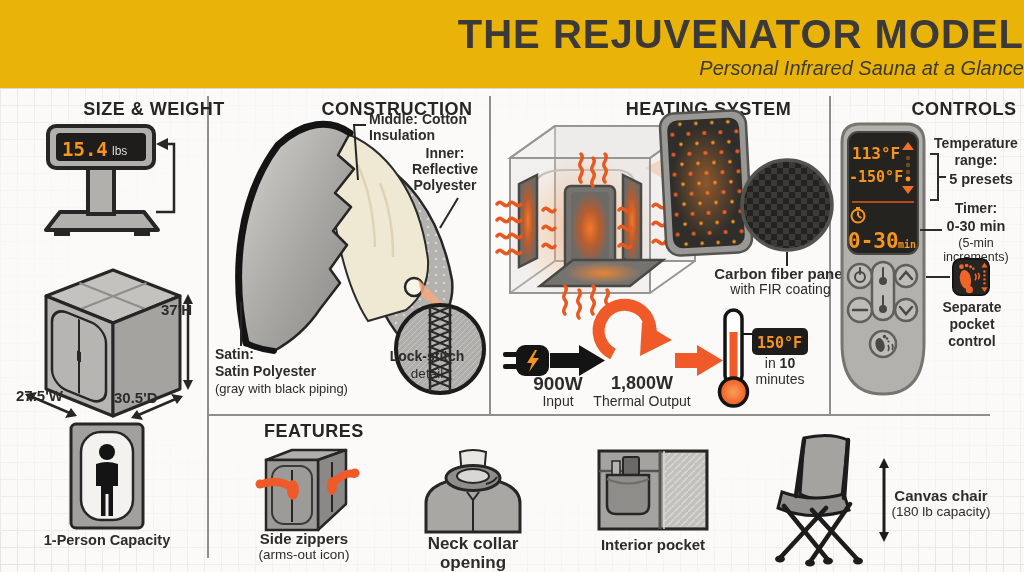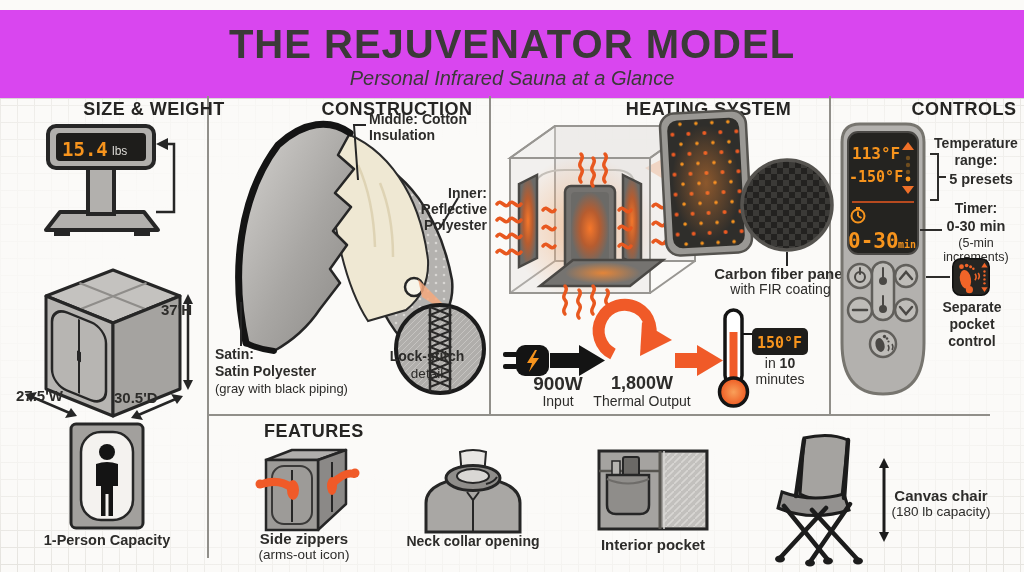--- a/index.html
+++ b/index.html
@@ -5,30 +5,30 @@
   html,body{margin:0;padding:0;background:#e9e7e3;}
   #stage{position:relative;width:1024px;height:572px;background:#fbfaf8;overflow:hidden;
          font-family:"Liberation Sans",sans-serif;color:#2d2c2a;}
   .grid{position:absolute;left:0;top:88px;right:0;bottom:0;
         background-image:linear-gradient(to right,#e3e1dc 1px,transparent 1px),
                          linear-gradient(to bottom,#e3e1dc 1px,transparent 1px);
         background-size:17px 17px;}
   .grid-fade{position:absolute;left:0;top:88px;right:0;bottom:0;
         background:radial-gradient(ellipse 72% 68% at 48% 46%, #fbfaf8 0%, #fbfaf8 52%,
                    rgba(251,250,248,.78) 76%, rgba(251,250,248,.12) 100%);}
-  .banner{position:absolute;left:0;top:10px;width:1024px;height:88px;background:#d946ef;
-          border-bottom:1px solid #dbd9d4;text-align:center;}
+  .banner{position:absolute;left:0;top:0;width:1024px;height:88px;background:#eab308;
+          border-bottom:1px solid #dbd9d4;text-align:right;}
   .title{margin:0;padding-top:12px;font-size:40px;font-weight:800;letter-spacing:1px;color:#3b3a38;}
   .subtitle{margin:0;font-size:20px;font-style:italic;font-weight:500;color:#3b3a38;}
   .vdiv{position:absolute;width:2px;background:#918f8a;}
   .hdiv{position:absolute;height:2px;background:#918f8a;}
   .lbl{position:absolute;line-height:1.14;}
   .b{font-weight:bold;}
   .ctr{text-align:center;}
-  .rt{text-align:right;margin-top:40px;}
+  .rt{text-align:center;}
   .head{position:absolute;font-size:18px;font-weight:800;letter-spacing:.5px;color:#262523;text-align:center;padding-left:47px;}
   svg{position:absolute;overflow:visible;}
   svg text{font-family:"Liberation Sans",sans-serif;}
   .led{font-family:"DejaVu Sans Mono",monospace;font-weight:bold;fill:#f7941d;}
 </style>
 </head>
 <body>
 
 <div id="stage">
   <div class="grid"></div>
@@ -373,21 +373,21 @@
   <div class="lbl ctr" style="left:244px;top:547px;width:120px;font-size:13.5px">(arms-out icon)</div>
 
   <svg style="left:420px;top:448px" width="106" height="84" viewBox="0 0 106 84">
     <path d="M40,4 Q53,0 66,4 L64,28 Q53,32 42,28 Z" fill="#e9e7e4" stroke="#262626" stroke-width="2"></path>
     <path d="M6,84 V55 C6,38 28,30 53,30 C78,30 100,38 100,55 V84 Z" fill="#a9a7a4" stroke="#262626" stroke-width="3"></path>
     <path d="M53,84 V52 M47,44 L53,52 L59,44" fill="none" stroke="#262626" stroke-width="2"></path>
     <ellipse cx="53" cy="30" rx="27" ry="12.5" fill="#8f8d8a" stroke="#262626" stroke-width="3"></ellipse>
     <ellipse cx="53" cy="28" rx="16" ry="7" fill="#d9d7d4" stroke="#262626" stroke-width="2"></ellipse>
     <path d="M66,36 q8,-2 11,-7" stroke="#262626" stroke-width="2" fill="none"></path>
   </svg>
-  <div class="lbl b ctr" style="left:396px;top:534px;width:154px;font-size:14px">Neck collar opening</div>
+  <div class="lbl b ctr" style="left:396px;top:534px;width:154px;font-size:17px">Neck collar opening</div>
 
   <svg style="left:597px;top:449px" width="112" height="82" viewBox="0 0 112 82">
     <defs>
       <pattern id="weave" width="7" height="7" patternUnits="userSpaceOnUse">
         <rect width="7" height="7" fill="#c2c0bd"></rect>
           <path d="M0,7 L7,0" stroke="#d8d6d3" stroke-width="1.6"></path>
       </pattern>
     </defs>
     <rect x="2" y="2" width="108" height="78" fill="#a5a3a0" stroke="#262626" stroke-width="3"></rect>
     <rect x="66" y="4" width="42" height="74" fill="url(#weave)"></rect>

